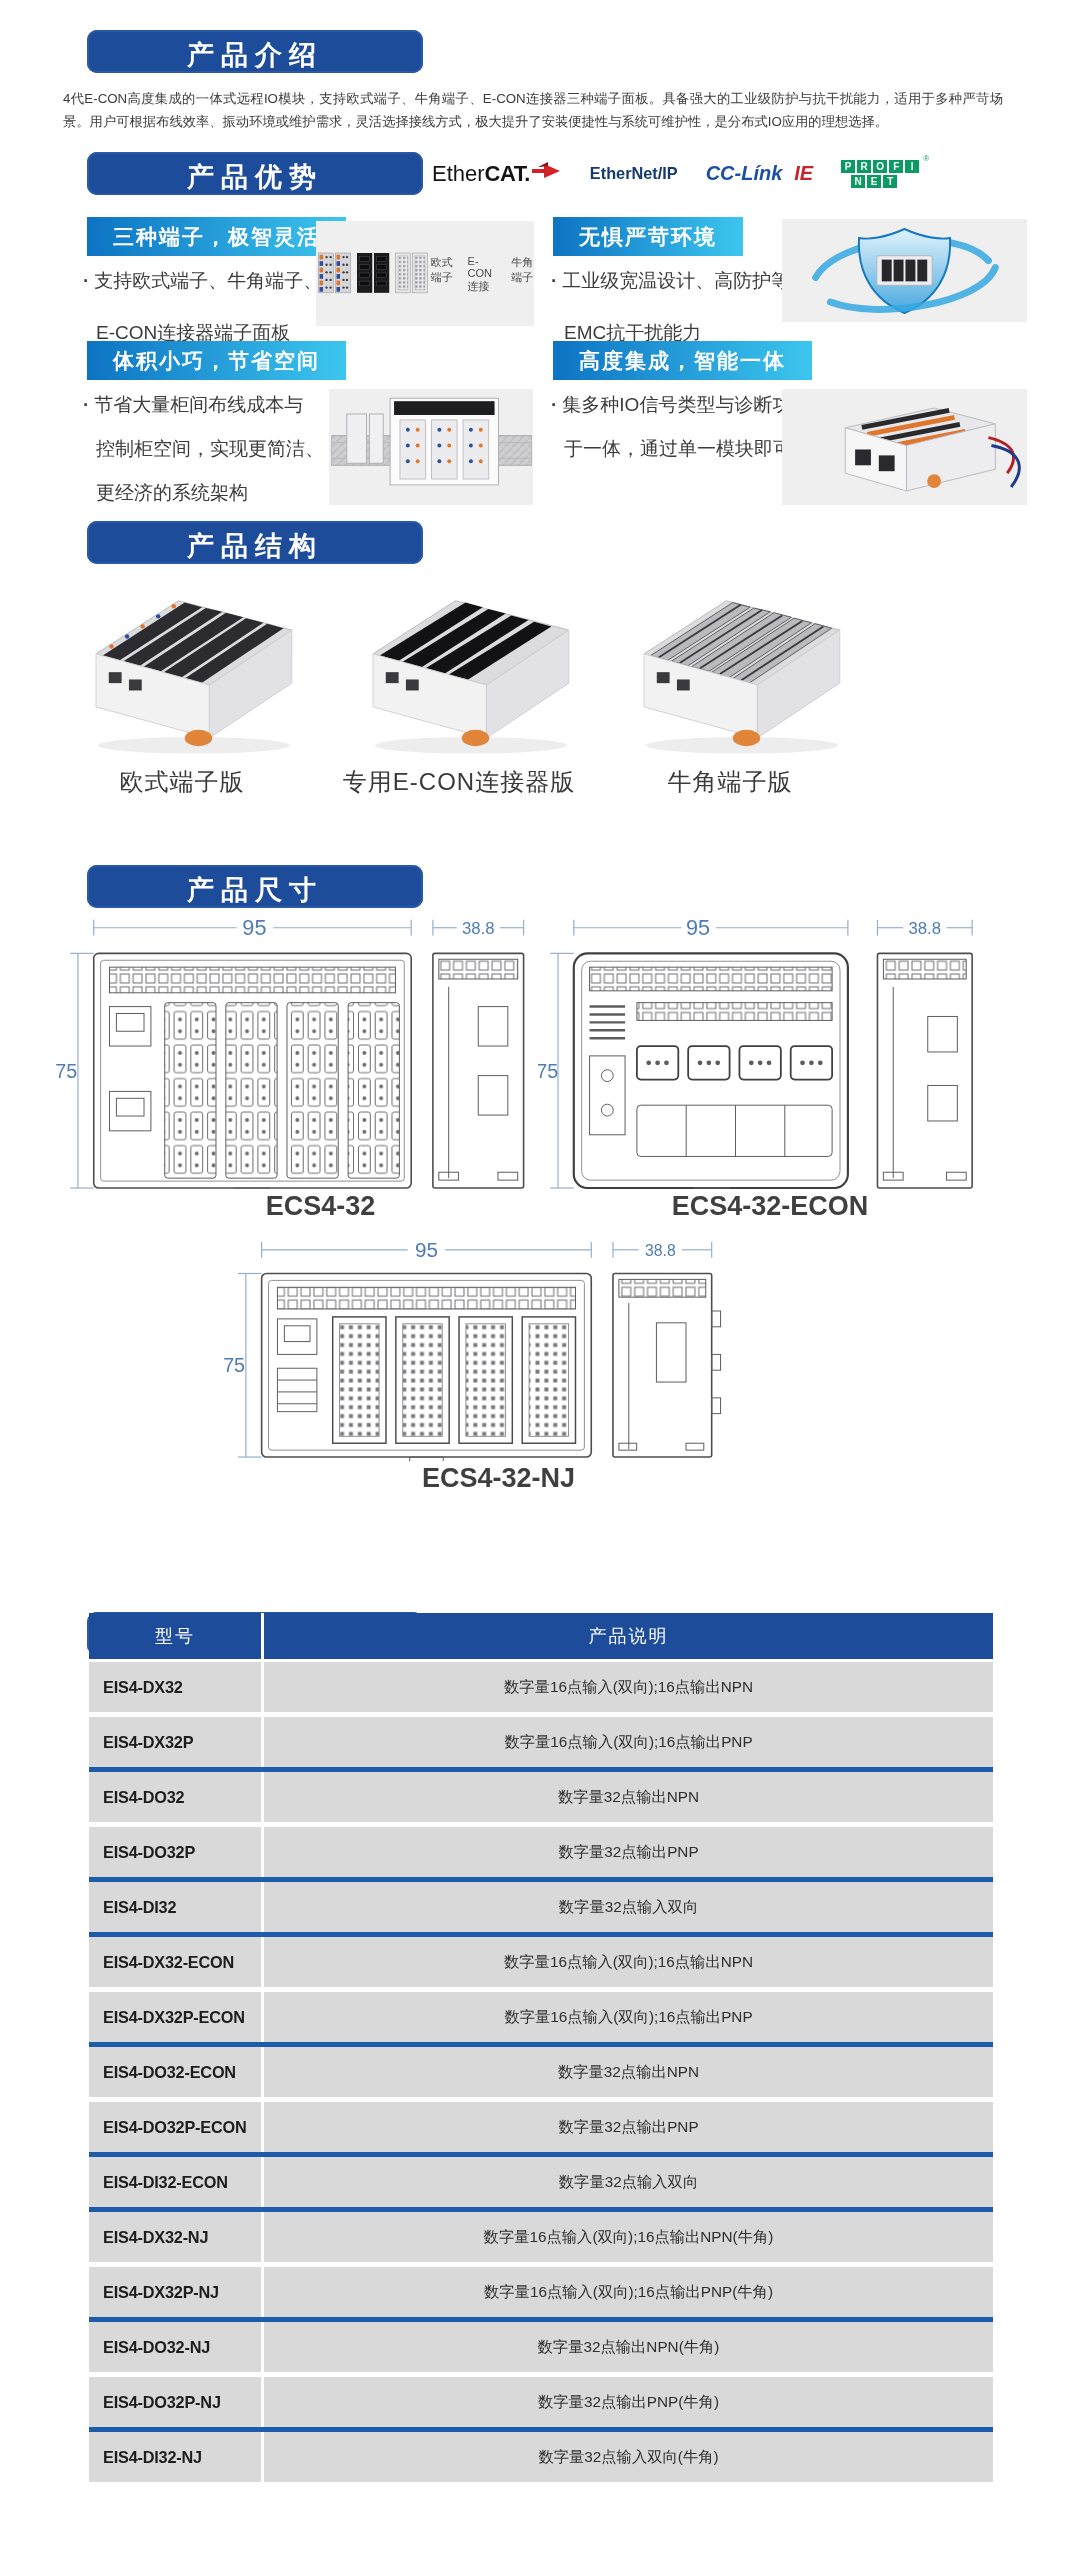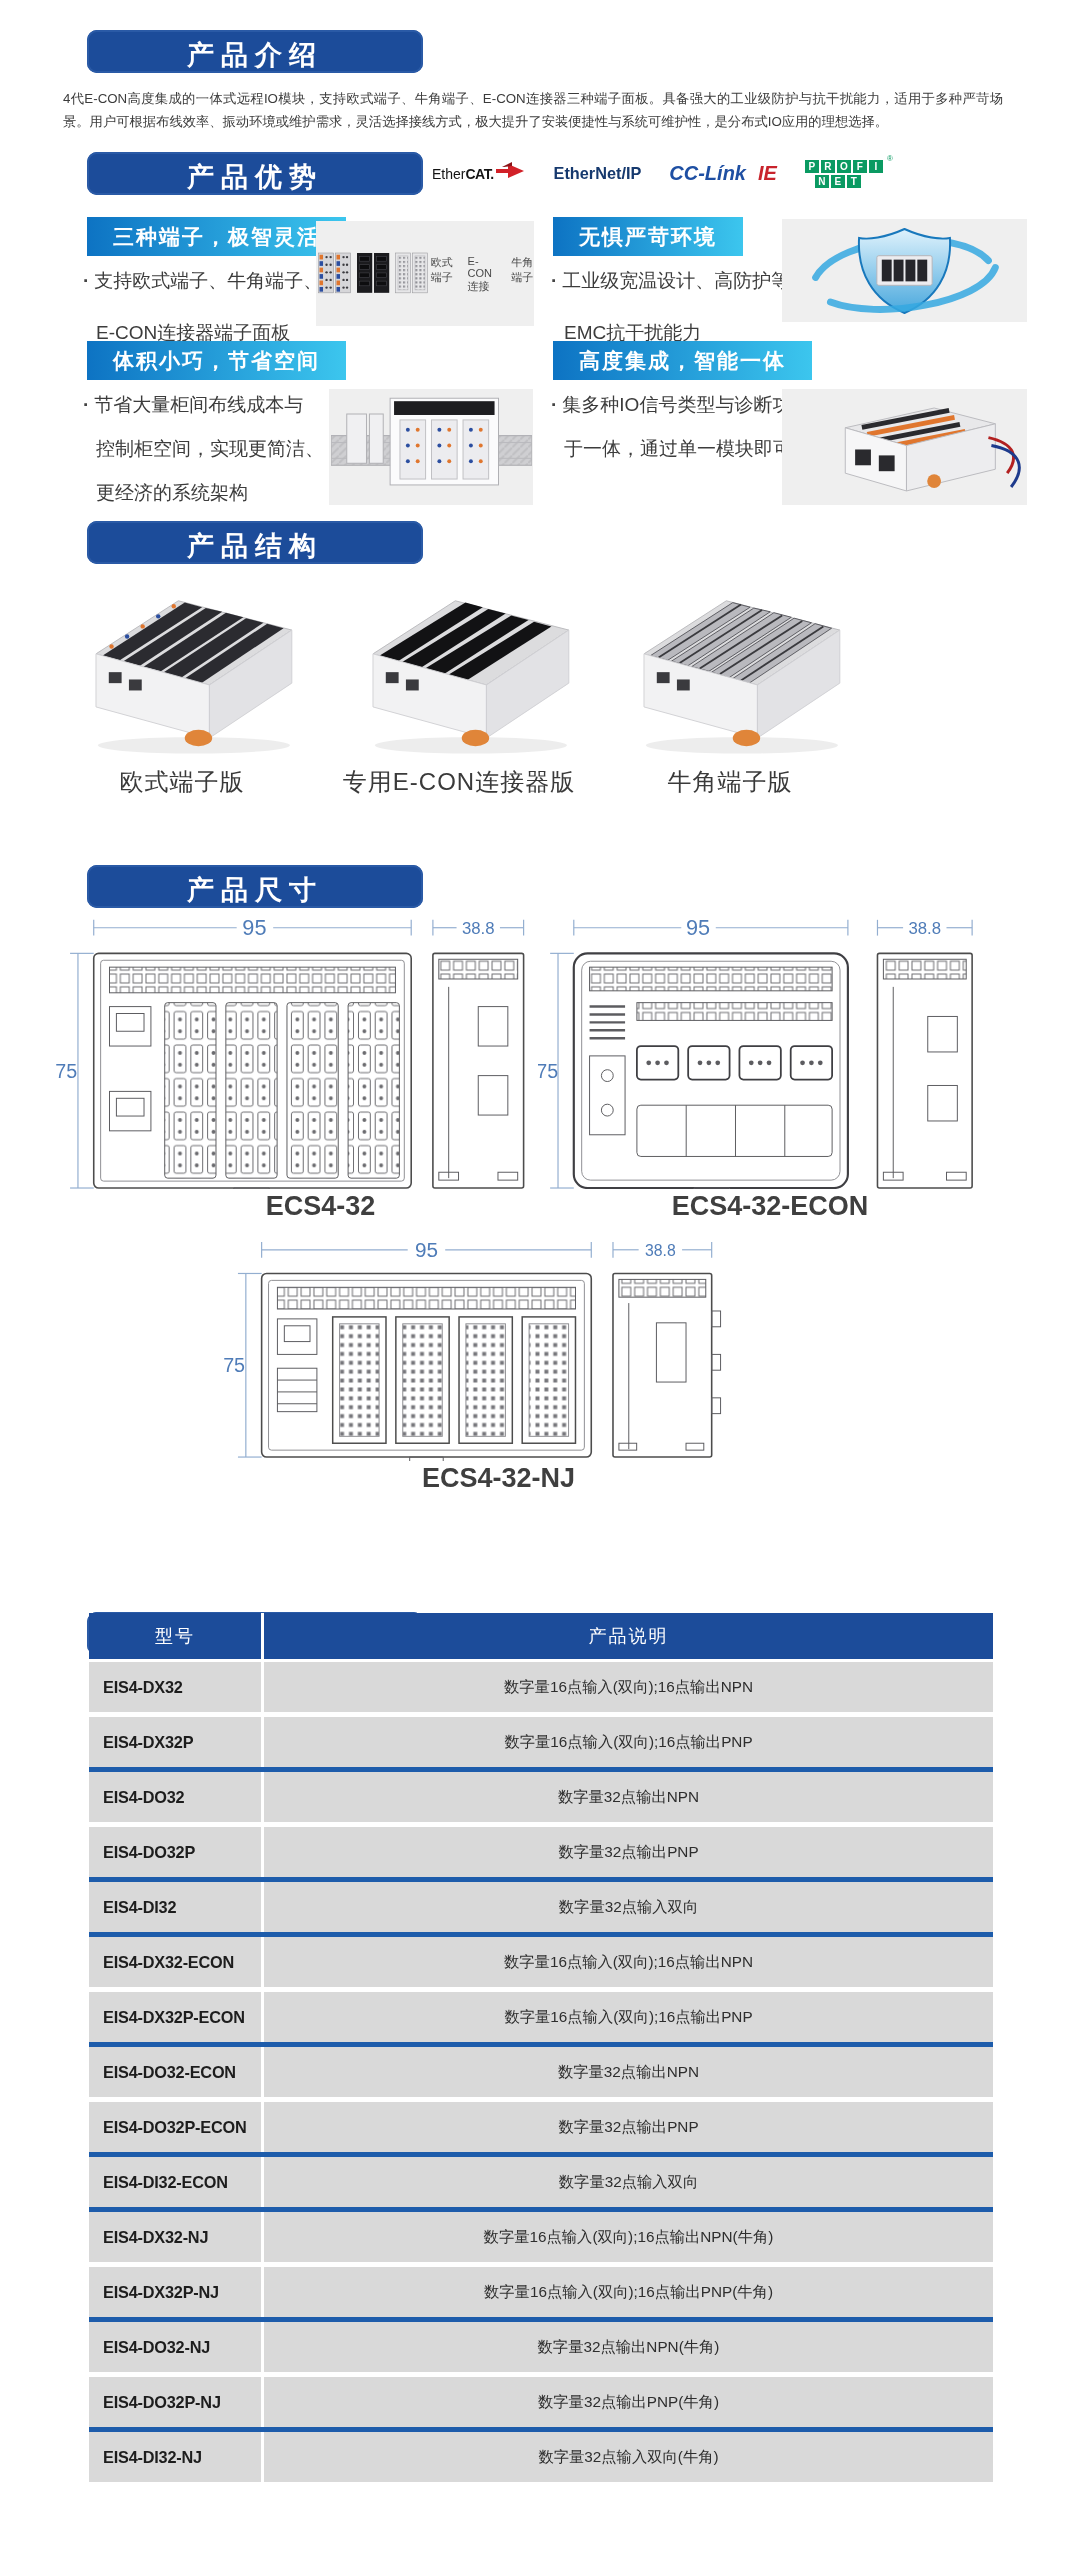--- a/index.html
+++ b/index.html
@@ -7,21 +7,21 @@
         font-family:"Liberation Sans","DejaVu Sans",sans-serif;}
   
   .sec-banner{position:absolute;left:87px;width:336px;height:43px;background:#1c4c9a;
     border-radius:10px;color:#fff;display:flex;align-items:flex-end;justify-content:center;
     font-size:27px;font-weight:bold;letter-spacing:7px;box-shadow:inset 0 0 0 2px #2a5aa6;}
   
   .intro-text{position:absolute;left:63px;top:87px;width:940px;font-size:13.3px;
     line-height:23px;color:#3b3b3b;text-align:justify;}
   
   .logos{position:absolute;left:432px;top:152px;height:43px;display:flex;align-items:center;gap:28px;}
-  .lg-ethercat{font-size:14px;color:#141414;display:flex;align-items:center;}
+  .lg-ethercat{font-size:22px;color:#141414;display:flex;align-items:center;}
   .lg-ethercat .p1{font-weight:400;}
   .lg-ethercat .p2{font-weight:800;letter-spacing:-0.5px;}
   .lg-enip{font-size:16.3px;font-weight:700;color:#16396e;}
   .lg-cclink{font-style:italic;font-weight:800;font-size:20px;display:flex;gap:12px;}
   .lg-cclink .p1{color:#1e4fa3;}
   .lg-cclink .p2{color:#c8232c;}
   .lg-profinet{display:flex;flex-direction:column;gap:2px;position:relative;padding-right:8px;}
   .pf-row{display:flex;gap:2px;}
   .pf-row.r2{margin-left:10px;}
   .pf-tile{width:14px;height:13px;background:#0a9a62;color:#fff;font-size:10px;font-weight:bold;

